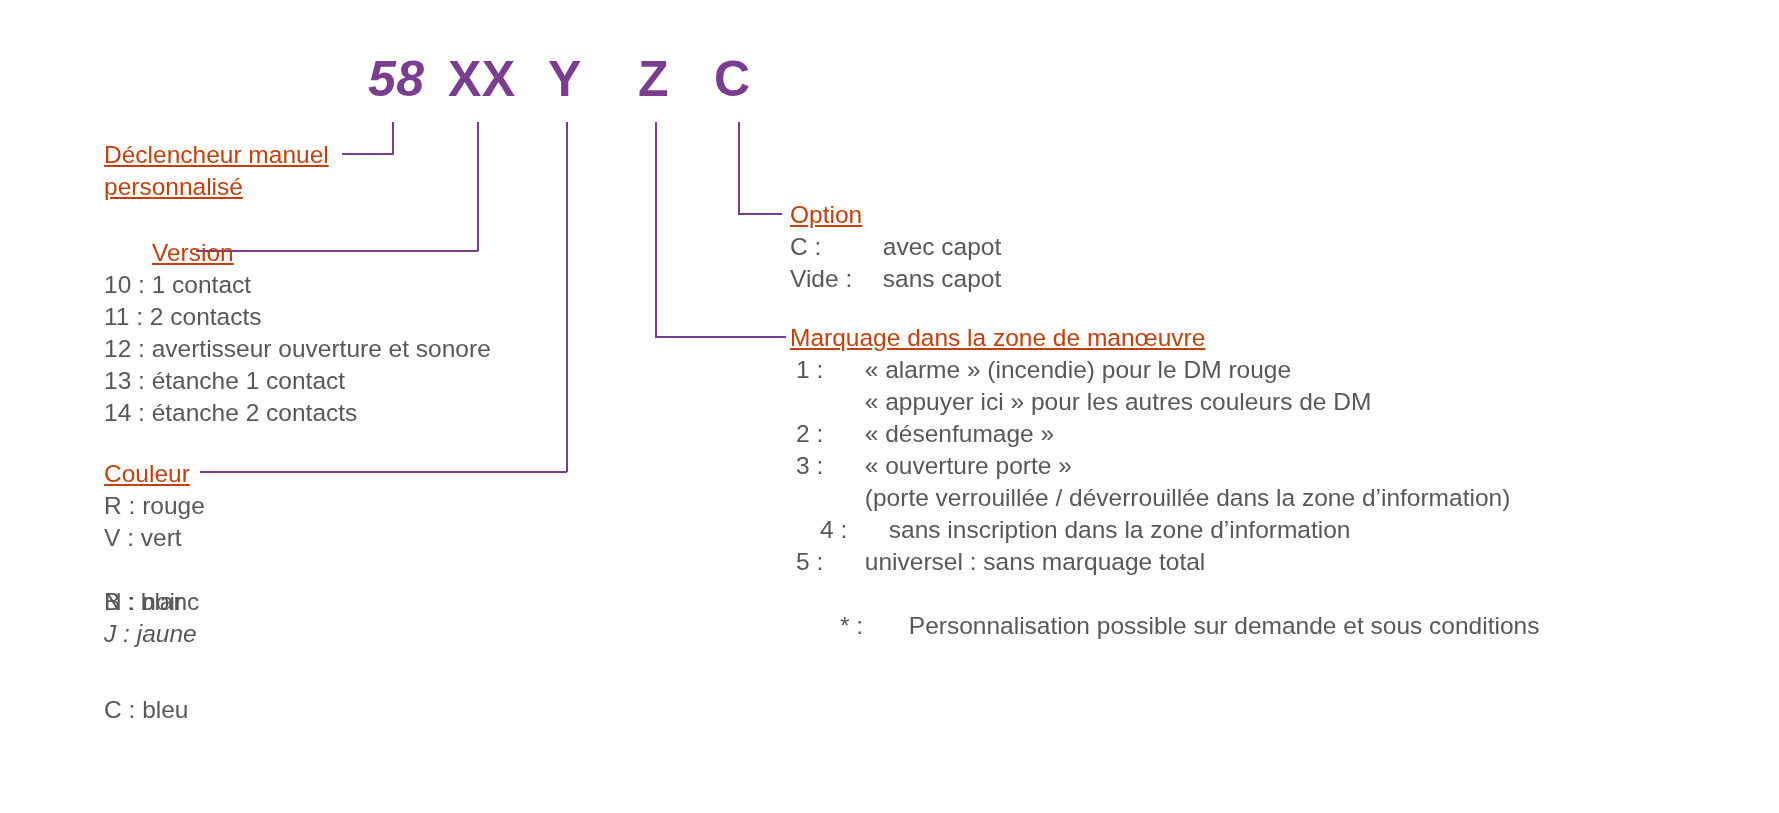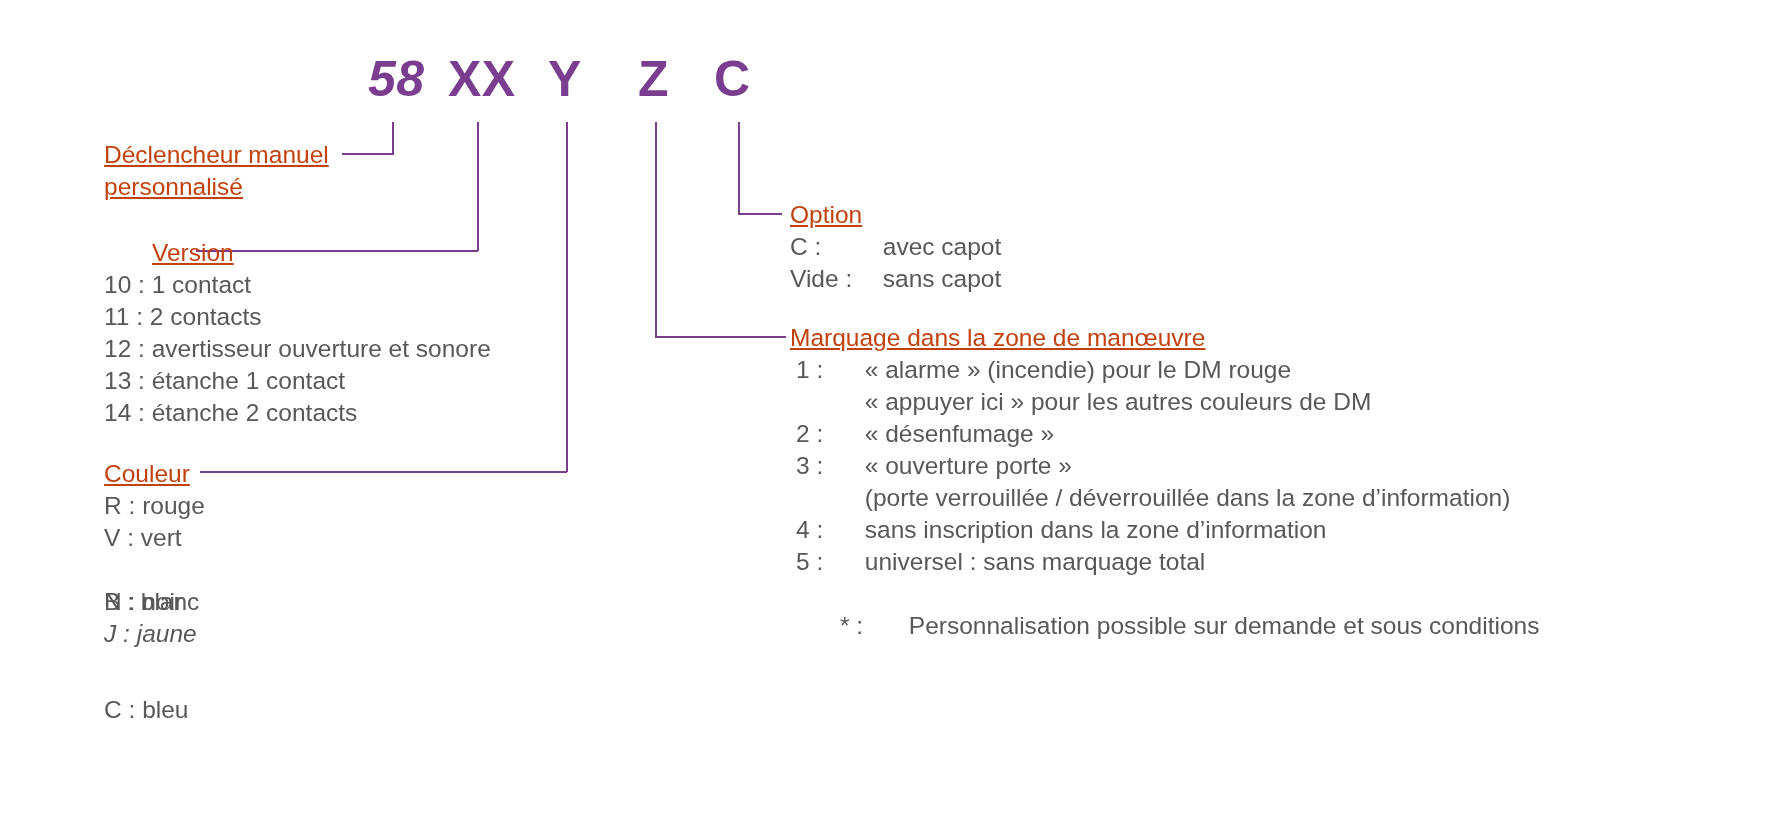--- a/index.html
+++ b/index.html
@@ -181,21 +181,21 @@
     <span class="val">« désenfumage »</span>
   </div>
   <div class="row" style="left:796px;top:450px;">
     <span class="key k-mark">3 :</span>
     <span class="val">« ouverture porte »</span>
   </div>
   <div class="row" style="left:796px;top:482px;">
     <span class="key k-mark"></span>
     <span class="val">(porte verrouillée / déverrouillée dans la zone d’information)</span>
   </div>
-  <div class="row" style="left:796px;top:514px;">
+  <div class="row" style="left:820px;top:514px;">
     <span class="key k-mark">4 :</span>
     <span class="val">sans inscription dans la zone d’information</span>
   </div>
   <div class="row" style="left:796px;top:546px;">
     <span class="key k-mark">5 :</span>
     <span class="val">universel : sans marquage total</span>
   </div>
   <div class="row" style="left:796px;top:610px;margin-left:44px;">
     <span class="key k-mark">* :</span>
     <span class="val">Personnalisation possible sur demande et sous conditions</span>

